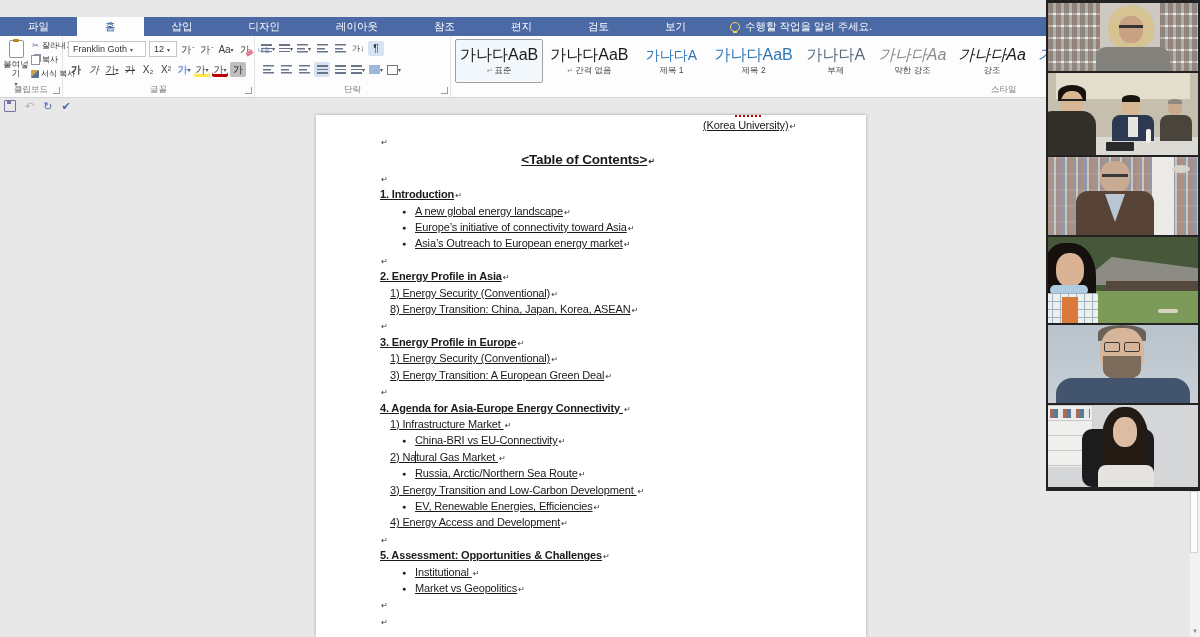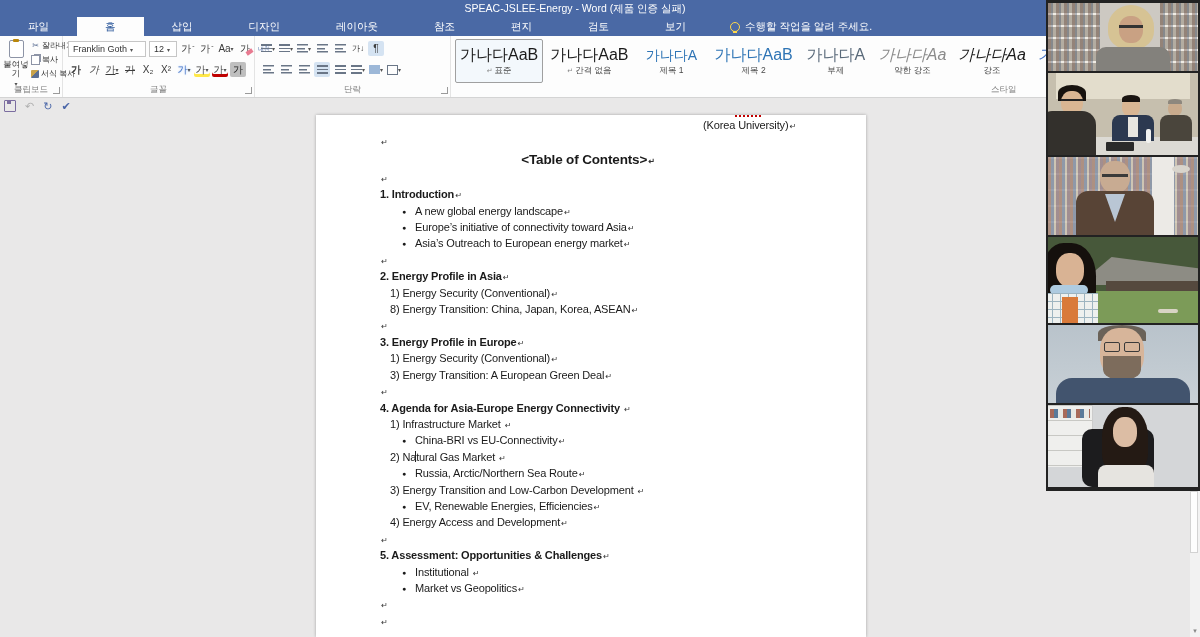--- a/index.html
+++ b/index.html
@@ -26,21 +26,21 @@
   .clip-icon{display:block;margin:1px auto 2px;width:13px;height:16px;background:#fff;border:1px solid #8d94a6;border-radius:2px;position:relative;}
   .clip-icon:after{content:"";position:absolute;left:3px;top:-2px;width:6px;height:3px;background:#b8860b;border-radius:1px;}
   .paste-label{display:block;line-height:9px;}
   .dd{font-size:6px;color:#555;}
   .clip-mini{position:absolute;left:31px;top:4px;display:flex;flex-direction:column;gap:3px;}
   .mini-btn{display:flex;align-items:center;gap:2px;font-size:8px;color:#333;white-space:nowrap;}
   .mi{font-size:8px;color:#5a6e93;width:9px;text-align:center;}
   .mi.copyic{width:7px;height:8px;border:1px solid #8d94a6;background:#fff;box-shadow:2px -2px 0 -1px #8d94a6;}
   .mi.brushic{width:8px;height:8px;background:linear-gradient(135deg,#c8a24a 50%,#5a6e93 50%);border-radius:1px;}
   .g-font{width:192px;}
-  .fontrow1{position:absolute;left:5px;top:5px;display:flex;align-items:flex-start;gap:3px;}
+  .fontrow1{position:absolute;left:5px;top:5px;display:flex;align-items:flex-end;gap:3px;}
   .selbox{height:14px;border:1px solid #c6c6c6;background:#fff;font-size:9px;color:#333;display:flex;align-items:center;padding:0 2px 0 4px;gap:3px;white-space:nowrap;}
   .fname{width:70px;}
   .fsize{width:20px;}
   .fontrow2{position:absolute;left:5px;top:26px;display:flex;align-items:center;gap:2px;}
   .ic{width:16px;height:15px;display:flex;align-items:center;justify-content:center;font-size:10px;color:#3b3b3b;border-radius:2px;position:relative;white-space:nowrap;}
   .ic.active{background:#d5e3f2;}
   .ic .tiny{font-size:7px;margin-left:1px;color:#555;}
   .ic.bold-b{font-weight:bold;}
   .ic.italic-b{font-style:italic;}
   .ic.underline-b{text-decoration:underline;}
@@ -82,21 +82,21 @@
   .qbtn.disabled{color:#b0b0b0;}
   .floppy{width:10px;height:10px;border:1.5px solid #7b6da0;border-radius:1px;position:relative;}
   .floppy:after{content:"";position:absolute;left:2px;top:0;width:4px;height:3px;background:#7b6da0;}
   
   .docarea{position:absolute;left:0;top:114px;width:1200px;height:523px;background:#e9e8e8;}
   .page{position:absolute;left:316px;top:1px;width:550px;height:522px;background:#fff;
         box-shadow:0 0 3px rgba(0,0,0,.3);box-sizing:border-box;padding:3px 70px 0 64px;}
   .squiggle{position:absolute;left:419px;top:0px;width:27px;height:2px;
         background:repeating-linear-gradient(90deg,#c00000 0 2px,transparent 2px 4px);}
   .doc-line{position:relative;font-size:11px;line-height:14.4px;color:#1a1a1a;letter-spacing:-0.15px;white-space:nowrap;}
-  .doc-line .ltext{white-space:pre;}
+  .doc-line .ltext{white-space:pre;text-decoration:underline;}
   .doc-line.h .ltext{font-weight:bold;}
   .doc-line.n{margin-left:10px;}
   .doc-line.b{margin-left:22px;}
   .doc-line.right{text-align:right;}
   .doc-line.center{text-align:center;font-weight:bold;font-size:13.5px;line-height:18px;}
   .pilcrow{font-size:8px;color:#333;margin-left:1px;}
   .bullet{display:none;font-size:7px;margin-right:9px;vertical-align:1px;}
   .doc-line.b .bullet{display:inline;}
   .caret-bar{display:none;}
   .doc-line.caret .caret-bar{display:block;position:absolute;left:25px;top:1px;width:1px;height:11px;background:#222;}
@@ -115,23 +115,20 @@
   
   .vscroll{position:absolute;left:1190px;top:491px;width:10px;height:146px;background:#f2f2f2;}
   .vthumb{position:absolute;left:0;top:0;width:8px;height:62px;background:#fdfdfd;border:1px solid #d2d2d2;box-sizing:border-box;}
   .vbtn{position:absolute;left:0;bottom:2px;width:100%;text-align:center;font-size:7px;color:#888;}
 </style>
 </head>
 <body>
 
 <div class="app">
 
-  <div class="titlebar">
-    <span class="title">SPEAC-JSLEE-Energy - Word (제품 인증 실패)</span>
-  </div>
 
   <div class="tabrow">
     <div class="tabs">
 
         <div class="rtab file">
           <span>파일</span>
         </div>
 
         <div class="rtab active">
           <span>홈</span>

